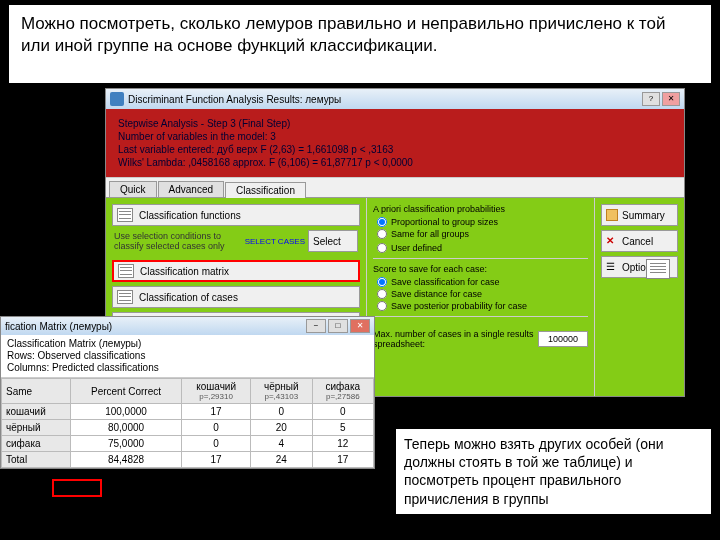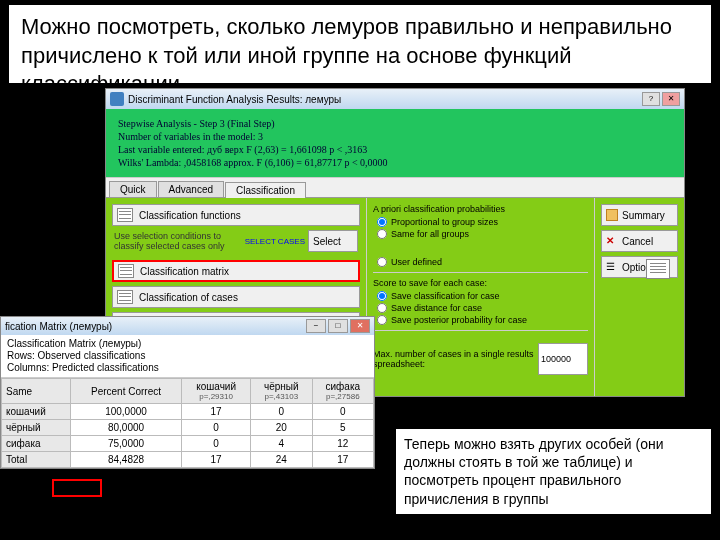--- a/index.html
+++ b/index.html
@@ -1,48 +1,48 @@
 <!DOCTYPE html>
 <html><head>
 <meta charset="utf-8">
 <style>
 *{box-sizing:border-box;margin:0;padding:0}
 body{width:720px;height:540px;background:#000;font-family:Tahoma,Arial,sans-serif;font-size:10px;overflow:hidden;position:relative}
-.topbox{position:absolute;left:8px;top:4px;right:8px;height:80px;background:#fff;border:1px solid #000;padding:8px 12px;font-size:22px;line-height:1.3;font-family:Arial}
+.topbox{position:absolute;left:8px;top:4px;right:8px;height:80px;background:#fff;border:1px solid #000;padding:8px 12px;font-size:17px;line-height:1.3;font-family:Arial}
 .dialog{position:absolute;left:105px;top:88px;width:580px;background:#f0f0f0;border:1px solid #888}
 .titlebar{height:20px;background:linear-gradient(#e8f0f8,#c0d8f0);display:flex;align-items:center;padding:0 4px;font-size:10px}
 .titlebar .ico{width:14px;height:14px;background:#4080c0;margin-right:4px;border-radius:2px}
 .titlebar .ttl{flex:1}
 .wbtns{display:flex;gap:2px}
 .wbtn{width:18px;height:14px;background:#e0e0e0;border:1px solid #999;font-size:8px;text-align:center;line-height:12px}
 .wbtn.cl{background:#f0a0a0}
-.stats{padding:8px 12px;font-family:Liberation Serif, serif;font-size:10px;line-height:13px;color:#003;background:#22c55e;border-bottom:1px solid #ccc}
+.stats{padding:8px 12px;font-family:Liberation Sans, sans-serif;font-size:10px;line-height:13px;color:#003;background:#b91c1c;border-bottom:1px solid #ccc}
 .tabs{display:flex;padding:3px 3px 0;background:#f0f0f0;border-bottom:1px solid #999}
 .tab{padding:2px 10px;border:1px solid #999;border-bottom:none;background:#e0e0e0;margin-right:1px;font-size:10px}
 .tab.act{background:#f0f0f0;position:relative;top:1px}
 .body{display:flex;background:#84cc16}
 .leftcol{width:260px;padding:6px}
 .btn{display:flex;align-items:center;background:#f0f0f0;border:1px solid #999;height:22px;margin-bottom:4px;padding:0 4px;font-size:10px;cursor:pointer}
 .btn .bic{width:16px;height:14px;background:#fff;border:1px solid #888;margin-right:6px;display:flex;flex-direction:column;justify-content:space-around;padding:1px}
 .btn .bic div{height:1px;background:#888}
 .btn.hl{border:2px solid #f00}
 .sel{display:flex;align-items:center;font-size:9px;margin:4px 0 8px;padding:0 2px}
 .sel .st{flex:1;color:#333}
 .sel .sl{color:#00f;font-size:8px;text-align:center;margin:0 3px}
 .mid{flex:1;padding:6px;border-left:1px solid #ccc}
 .grp{font-size:9px;margin-bottom:4px}
 .grp .gt{margin-bottom:3px}
 .rad{display:flex;align-items:center;margin:2px 0 2px 4px}
 .rad input{margin-right:4px;width:10px;height:10px}
-.ud{display:flex;align-items:flex-start;margin:18px 0 2px 4px}
+.ud{display:flex;align-items:flex-start;margin:4px 0 2px 4px}
 .ud input[type=radio]{margin-right:4px;width:10px;height:10px}
 .sep{height:1px;background:#ccc;margin:5px 0}
 .mx{display:flex;align-items:center;margin-top:12px}
 .mx .ml{font-size:9px;flex:1}
-.mx .mn{width:50px;height:32px;border:1px solid #999;font-size:9px;padding:0 2px}
+.mx .mn{width:50px;height:16px;border:1px solid #999;font-size:9px;padding:0 9px}
 .rcol{width:90px;padding:6px;border-left:1px solid #ccc}
 .rbtn{display:flex;align-items:center;width:100%;height:22px;border:1px solid #999;background:#f0f0f0;font-size:10px;margin-bottom:4px;padding:0 4px;cursor:pointer}
 .rbtn .ric{width:12px;height:12px;margin-right:4px}
 .sumic{background:#f0c060;border:1px solid #c08020}
 .canic::before{content:'✕';color:#c00;font-weight:bold}
 .optic::after{content:'▾';font-size:8px;margin-left:2px}
 .resico{position:absolute;right:14px;top:170px;width:24px;height:20px;background:#fff;border:1px solid #888}
 .resico::after{content:'';position:absolute;left:3px;top:3px;right:3px;bottom:3px;background:repeating-linear-gradient(#888 0 1px,transparent 1px 3px)}
 
 .matrix{position:absolute;left:0px;top:316px;width:375px;background:#fff;border:1px solid #888;font-size:10px}

